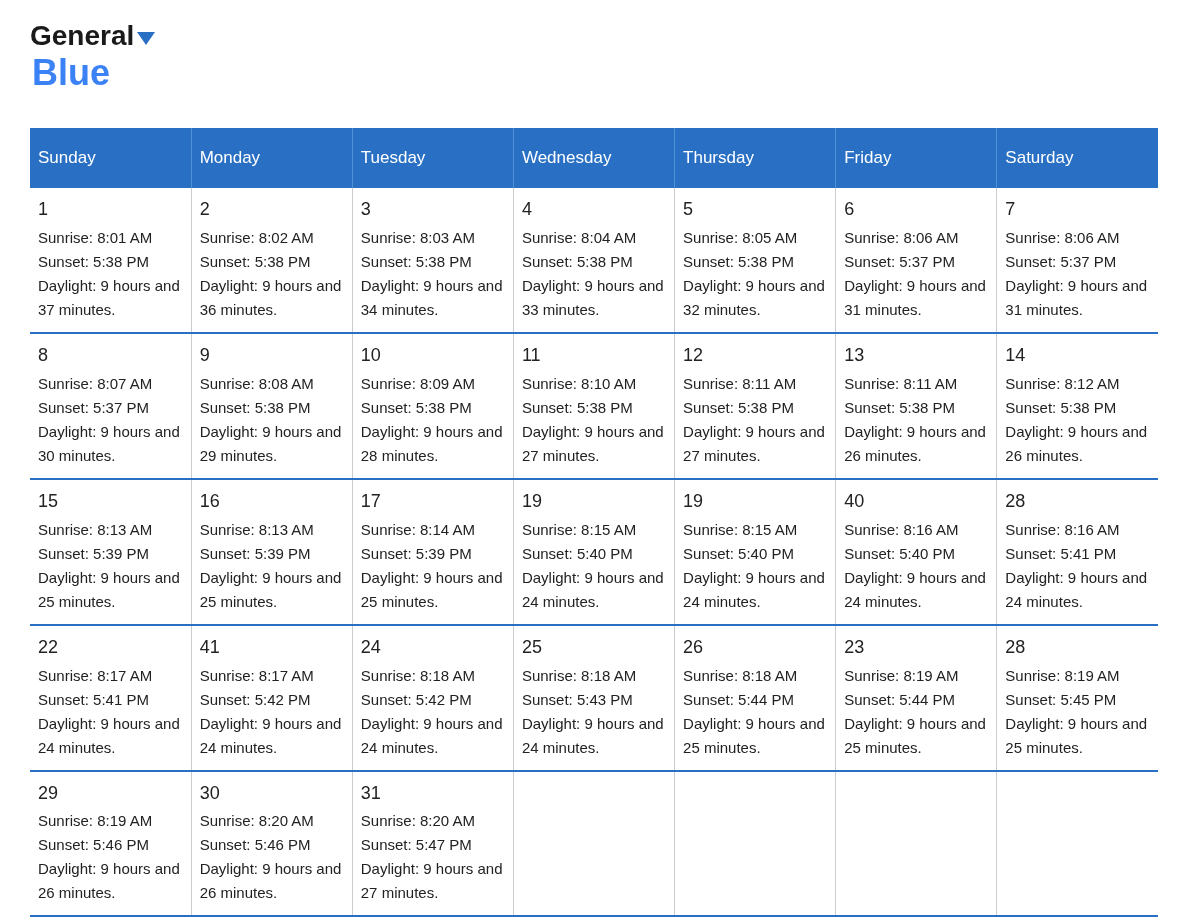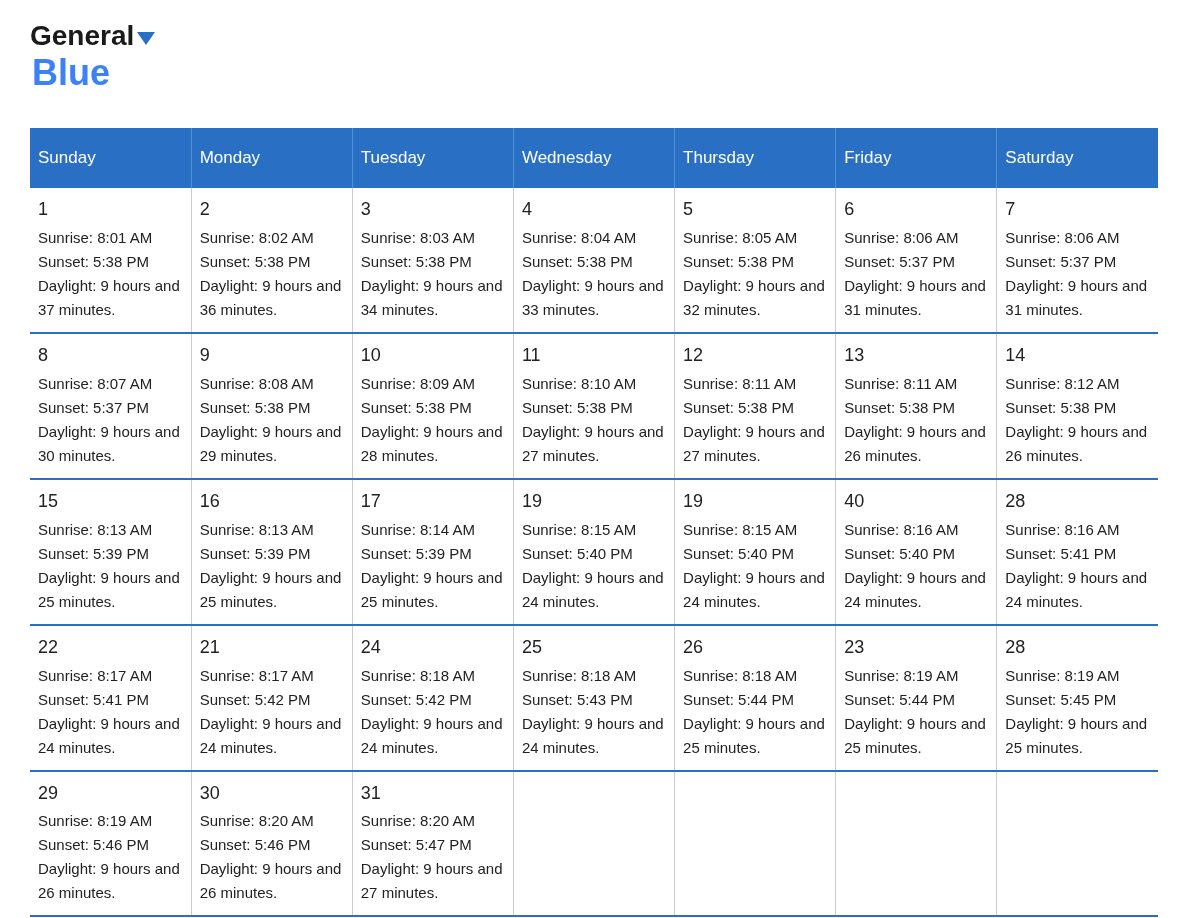--- a/index.html
+++ b/index.html
@@ -133,21 +133,21 @@
         <td><span class="day-number">15</span><span class="day-info">Sunrise: 8:13 AM<br>Sunset: 5:39 PM<br>Daylight: 9 hours and 25 minutes.</span></td>
         <td><span class="day-number">16</span><span class="day-info">Sunrise: 8:13 AM<br>Sunset: 5:39 PM<br>Daylight: 9 hours and 25 minutes.</span></td>
         <td><span class="day-number">17</span><span class="day-info">Sunrise: 8:14 AM<br>Sunset: 5:39 PM<br>Daylight: 9 hours and 25 minutes.</span></td>
         <td><span class="day-number">19</span><span class="day-info">Sunrise: 8:15 AM<br>Sunset: 5:40 PM<br>Daylight: 9 hours and 24 minutes.</span></td>
         <td><span class="day-number">19</span><span class="day-info">Sunrise: 8:15 AM<br>Sunset: 5:40 PM<br>Daylight: 9 hours and 24 minutes.</span></td>
         <td><span class="day-number">40</span><span class="day-info">Sunrise: 8:16 AM<br>Sunset: 5:40 PM<br>Daylight: 9 hours and 24 minutes.</span></td>
         <td><span class="day-number">28</span><span class="day-info">Sunrise: 8:16 AM<br>Sunset: 5:41 PM<br>Daylight: 9 hours and 24 minutes.</span></td>
       </tr>
       <tr>
         <td><span class="day-number">22</span><span class="day-info">Sunrise: 8:17 AM<br>Sunset: 5:41 PM<br>Daylight: 9 hours and 24 minutes.</span></td>
-        <td><span class="day-number">21</span><span class="day-info">Sunrise: 8:17 AM<br>Sunset: 5:42 PM<br>Daylight: 9 hours and 24 minutes.</span></td>
+        <td><span class="day-number">41</span><span class="day-info">Sunrise: 8:17 AM<br>Sunset: 5:42 PM<br>Daylight: 9 hours and 24 minutes.</span></td>
         <td><span class="day-number">24</span><span class="day-info">Sunrise: 8:18 AM<br>Sunset: 5:42 PM<br>Daylight: 9 hours and 24 minutes.</span></td>
         <td><span class="day-number">25</span><span class="day-info">Sunrise: 8:18 AM<br>Sunset: 5:43 PM<br>Daylight: 9 hours and 24 minutes.</span></td>
         <td><span class="day-number">26</span><span class="day-info">Sunrise: 8:18 AM<br>Sunset: 5:44 PM<br>Daylight: 9 hours and 25 minutes.</span></td>
         <td><span class="day-number">23</span><span class="day-info">Sunrise: 8:19 AM<br>Sunset: 5:44 PM<br>Daylight: 9 hours and 25 minutes.</span></td>
         <td><span class="day-number">28</span><span class="day-info">Sunrise: 8:19 AM<br>Sunset: 5:45 PM<br>Daylight: 9 hours and 25 minutes.</span></td>
       </tr>
       <tr>
         <td><span class="day-number">29</span><span class="day-info">Sunrise: 8:19 AM<br>Sunset: 5:46 PM<br>Daylight: 9 hours and 26 minutes.</span></td>
         <td><span class="day-number">30</span><span class="day-info">Sunrise: 8:20 AM<br>Sunset: 5:46 PM<br>Daylight: 9 hours and 26 minutes.</span></td>
         <td><span class="day-number">31</span><span class="day-info">Sunrise: 8:20 AM<br>Sunset: 5:47 PM<br>Daylight: 9 hours and 27 minutes.</span></td>

